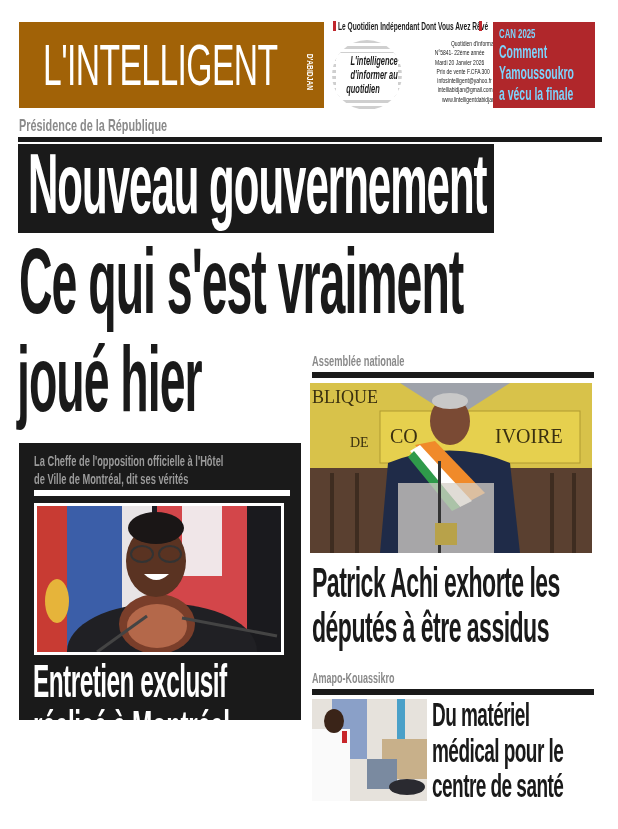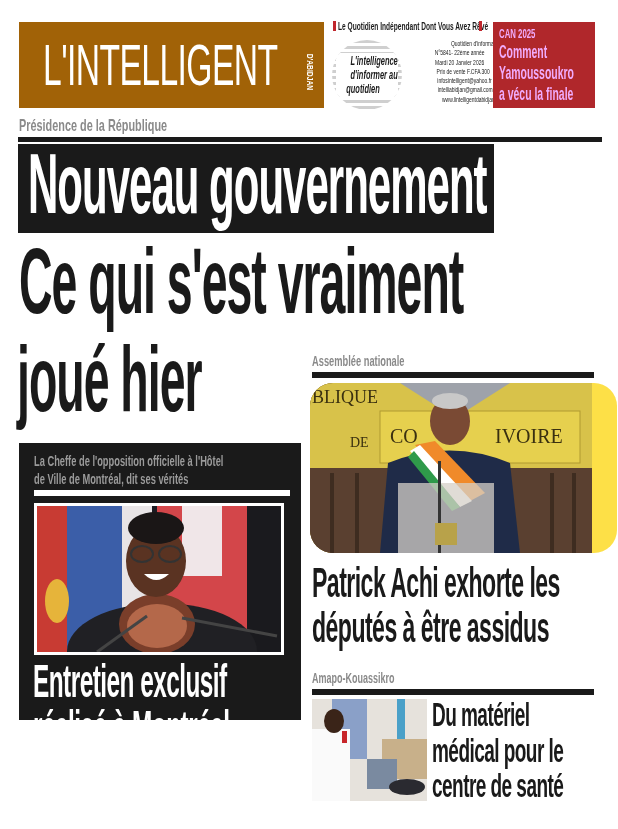--- a/index.html
+++ b/index.html
@@ -25,21 +25,21 @@
     background: repeating-linear-gradient(180deg, #cfcfcf 0 3px, #ffffff 3px 6px); }
   .slogan .inner { position: absolute; left: 4px; top: 13px; width: 62px; height: 44px; background: #fff; }
   .slogan .line { position: absolute; left: 0; width: 62px; text-align: left; font-size: 12px; font-style: italic; font-weight: 700; }
   .slogan .line span { display: inline-block; transform: scaleX(0.62); white-space: nowrap; }
 
   .info { left: 404px; top: 39px; width: 80px; text-align: right; }
   .info .row { font-size: 8px; line-height: 9.3px; white-space: nowrap; height: 9.3px; }
   .info .row span { display: inline-block; transform: scaleX(0.62); transform-origin: right top; }
 
   
-  .teaser { left: 493px; top: 22px; width: 102px; height: 86px; background: #b0272b; color: #f0abfc; }
+  .teaser { left: 493px; top: 22px; width: 102px; height: 86px; background: #b0272b; color: #7dd3fc; }
   .teaser .kicker { position: absolute; left: 6px; top: 5px; font-size: 12px; font-weight: 700; transform: scaleX(0.65); transform-origin: left top; white-space: nowrap; }
   .teaser .t { position: absolute; left: 6px; font-size: 19px; font-weight: 700; transform: scaleX(0.55); transform-origin: left top; white-space: nowrap; line-height: 1; }
 
   
   .kicker-gray { color: #8a8a8a; font-weight: 700; white-space: nowrap; transform-origin: left top; }
   .rule { background: #1a1a1a; }
 
   
   .banner { left: 18px; top: 144px; width: 476px; height: 89px; background: #1a1a1a; overflow: hidden; }
   .banner .txt { position: absolute; left: 10px; top: -4px; color: #fff; font-size: 86px; font-weight: 700; transform: scaleX(0.488); transform-origin: left top; white-space: nowrap; letter-spacing: -2px; line-height: 1; }
@@ -47,21 +47,21 @@
   .big { color: #1a1a1a; font-size: 92px; font-weight: 700; transform-origin: left top; white-space: nowrap; letter-spacing: -2px; line-height: 1; }
 
   
   .leftbox { left: 19px; top: 443px; width: 282px; height: 277px; background: #1a1a1a; }
   .leftbox .kick { position: absolute; left: 15px; font-size: 15px; font-weight: 700; color: #9a9a9a; transform: scaleX(0.62); transform-origin: left top; white-space: nowrap; line-height: 1; }
   .leftbox .rule-w { position: absolute; left: 15px; top: 47px; width: 256px; height: 6px; background: #ffffff; }
   .leftbox .photo { position: absolute; left: 15px; top: 60px; width: 250px; height: 152px; border: 3px solid #fff; overflow: hidden; }
   .leftbox .hl { position: absolute; left: 14px; color: #fff; font-size: 46px; font-weight: 700; transform: scaleX(0.53); transform-origin: left top; white-space: nowrap; letter-spacing: -1px; line-height: 1; }
 
   
-  .photo-right { left: 310px; top: 383px; width: 307px; height: 170px; overflow: hidden; background: #fde047; border-radius: 23px; }
+  .photo-right { left: 310px; top: 383px; width: 282px; height: 170px; overflow: hidden; background: #a3a3a3; }
   .rhl { color: #1a1a1a; font-size: 42px; font-weight: 700; transform: scaleX(0.55); transform-origin: left top; white-space: nowrap; letter-spacing: -1px; line-height: 1; }
   .photo-small { left: 312px; top: 699px; width: 115px; height: 102px; overflow: hidden; background: #d9d3c9; }
   .shl { color: #1a1a1a; font-size: 34px; font-weight: 700; transform: scaleX(0.56); transform-origin: left top; white-space: nowrap; letter-spacing: -1px; line-height: 1; }
 </style>
 </head>
 <body>
 
 <div class="abs masthead">
   <div class="logo-text">L'INTELLIGENT</div>
   <div class="logo-side">

